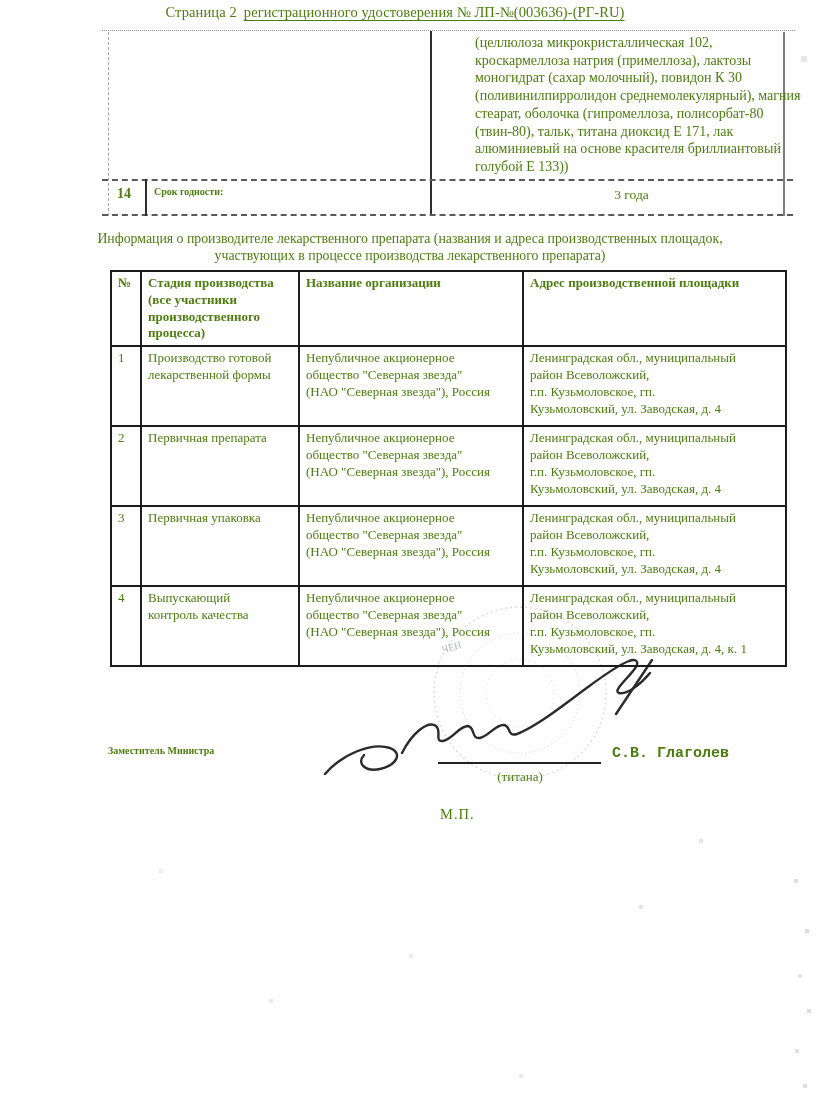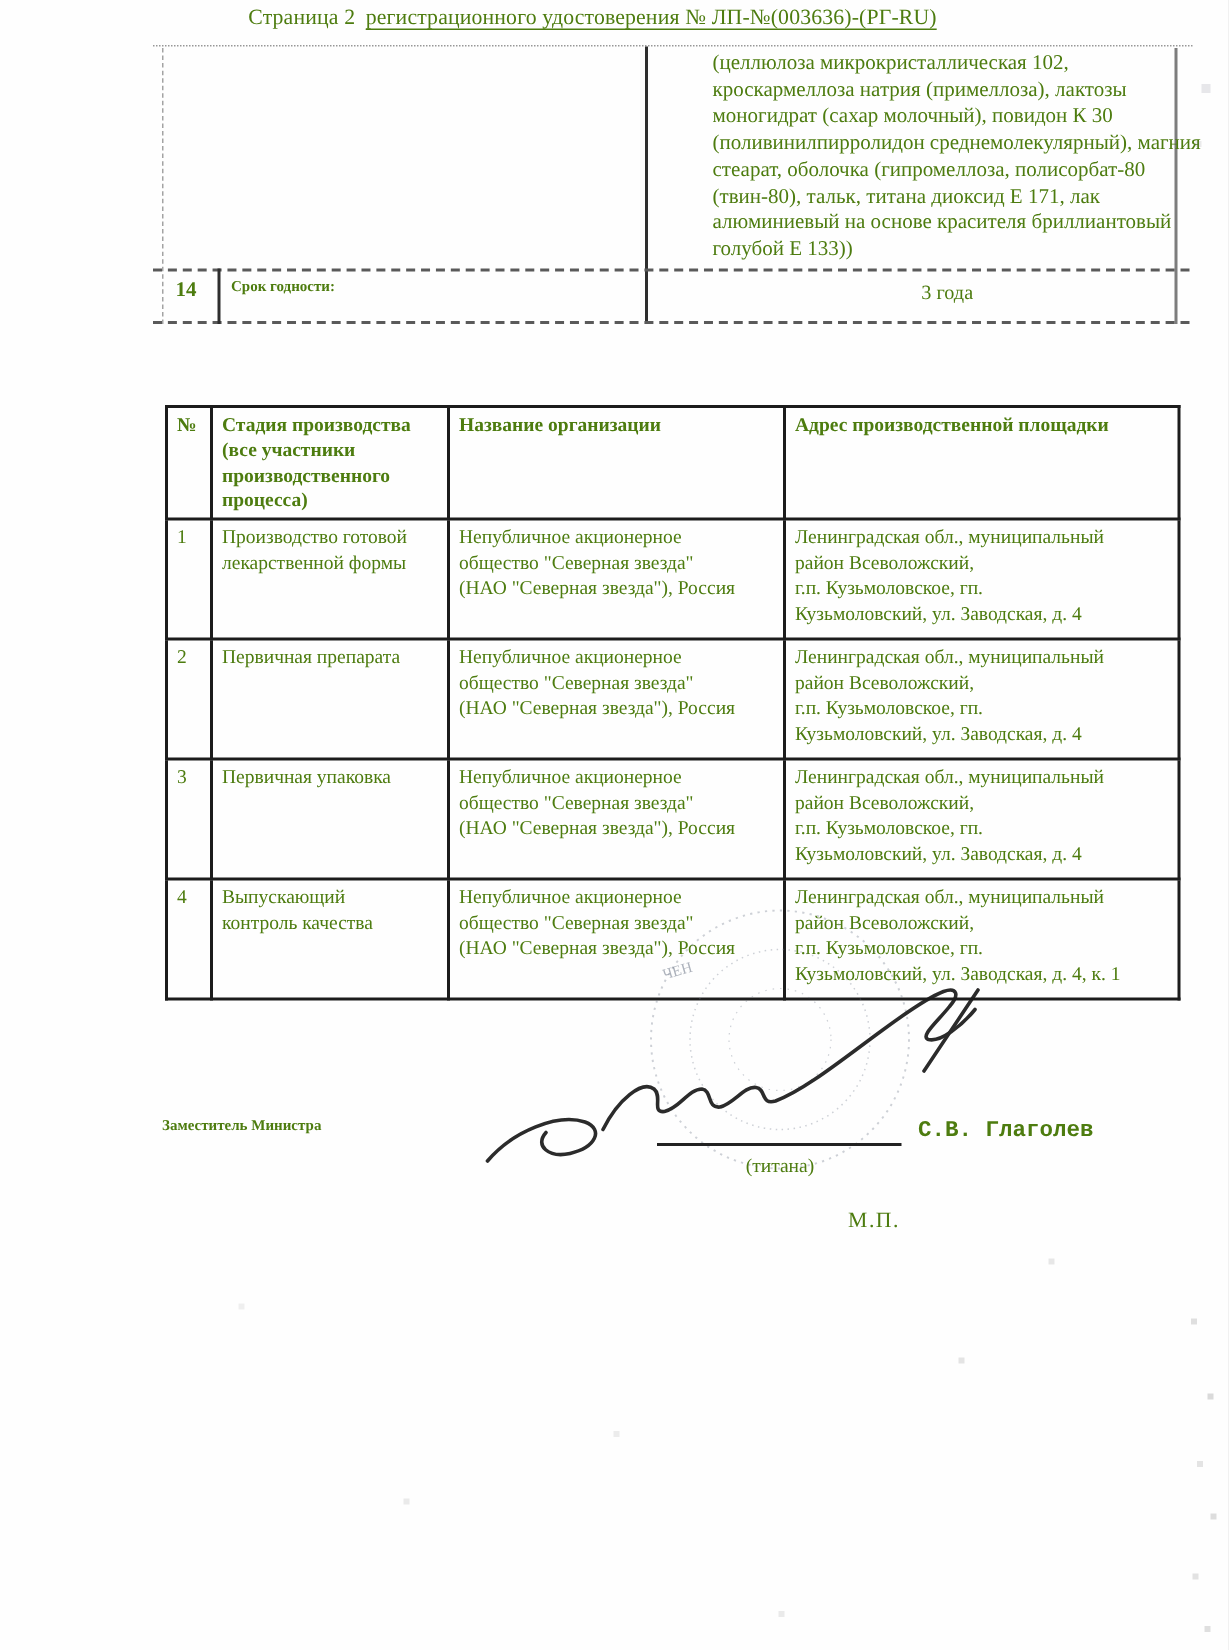--- a/index.html
+++ b/index.html
@@ -34,21 +34,21 @@
     padding:3px 5px 3px 6px;font-size:13px;line-height:16.8px;white-space:pre-line;
   }
   .mtable th{font-weight:bold;}
   .mtable tr.hdr{height:75px;}
   .mtable tr.data{height:80px;}
   
   .sig-title{position:absolute;left:108px;top:745px;font-weight:bold;font-size:10px;}
   .sig-line{position:absolute;left:438px;top:762px;width:163px;height:0;border-top:2px solid #222;}
   .sig-name{position:absolute;left:612px;top:745px;font-weight:bold;font-size:15px;font-family:Liberation Mono, monospace;}
   .sig-caption{position:absolute;left:440px;top:769px;width:160px;text-align:center;font-size:13px;}
-  .seal-label{position:absolute;left:440px;top:806px;width:160px;text-align:right;font-size:14.5px;letter-spacing:1px;}
+  .seal-label{position:absolute;left:440px;top:806px;width:160px;text-align:left;font-size:14.5px;letter-spacing:1px;}
   .sig-svg{position:absolute;left:0;top:0;width:819px;height:1100px;pointer-events:none;}
   
   .noise{position:absolute;left:0;top:0;width:2px;height:2px;background:transparent;
     box-shadow:
       803px 58px 0 2px rgba(125,130,145,.18),
       798px 95px 0 1px rgba(120,120,130,.15),
       640px 906px 0 1px rgba(0,0,0,.10),
       795px 880px 0 1px rgba(0,0,0,.12),
       806px 930px 0 1px rgba(0,0,0,.14),
       799px 975px 0 1px rgba(0,0,0,.10),
@@ -84,20 +84,22 @@
 (поливинилпирролидон среднемолекулярный), магния
 стеарат, оболочка (гипромеллоза, полисорбат-80
 (твин-80), тальк, титана диоксид Е 171, лак
 алюминиевый на основе красителя бриллиантовый
 голубой Е 133))</div>
     <div class="row14-num">14</div>
     <div class="row14-label">Срок годности:</div>
     <div class="row14-value">3 года</div>
   </div>
 
+  <div class="info-par preline">Информация о производителе лекарственного препарата (названия и адреса производственных площадок,
+участвующих в процессе производства лекарственного препарата)</div>
 
   <table class="mtable">
     <colgroup>
       <col style="width:30px">
         <col style="width:158px">
         <col style="width:224px">
         <col style="width:263px">
     </colgroup>
     <tbody>
         <tr class="hdr">

